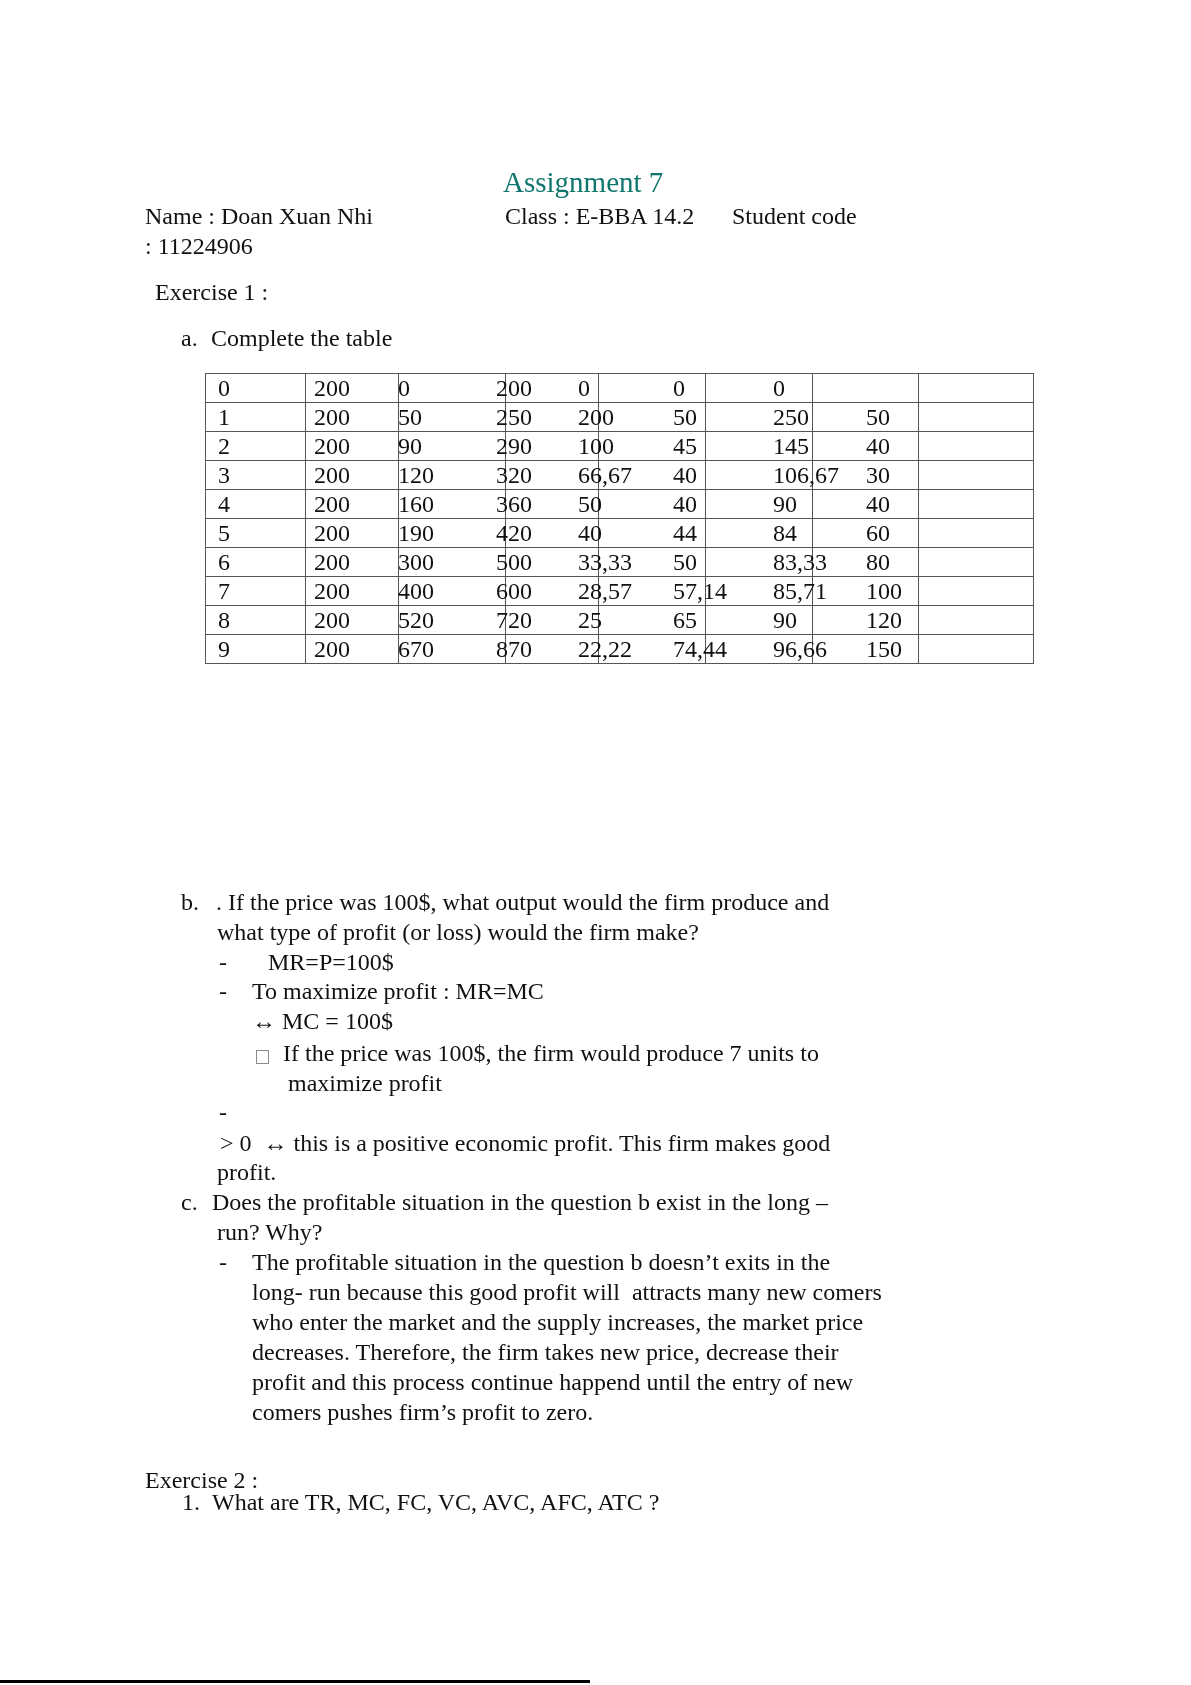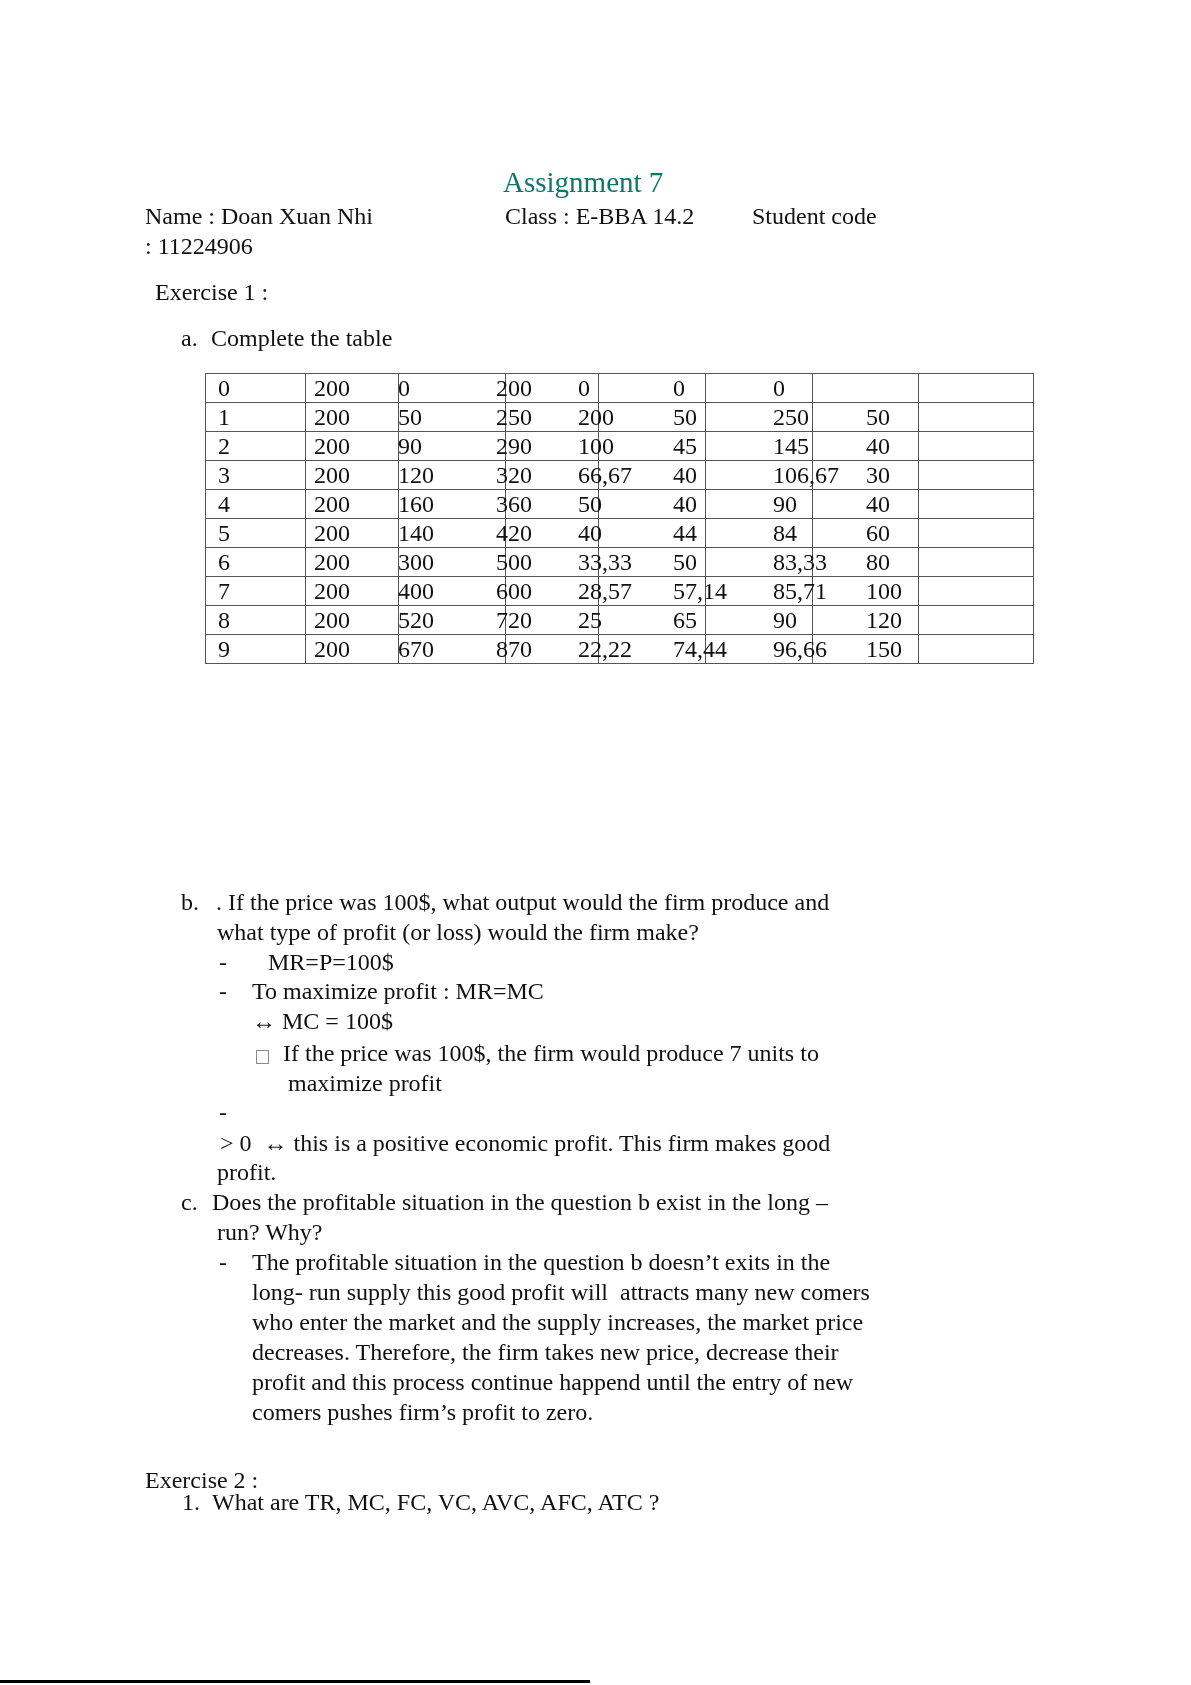--- a/index.html
+++ b/index.html
@@ -28,21 +28,21 @@
     .box-bullet { position: absolute; left: 256px; top: 1050px; width: 11px; height: 12px;
                   border: 1px solid #8a8a8a; background: #fff; }
     .bottom-rule { position: absolute; left: 0; top: 1680px; width: 590px; height: 3px; background: #000; }
   </style>
 </head>
 <body>
 
 <div class="title" style="color: #0f766e;">Assignment 7</div>
 <div class="ln" style="left:145px; top:202px;">Name : Doan Xuan Nhi</div>
 <div class="ln" style="left:505px; top:202px;">Class : E-BBA 14.2</div>
-<div class="ln" style="left:752px; top:202px;">Student code</div>
+<div class="ln" style="left:732px; top:202px;">Student code</div>
 <div class="ln" style="left:145px; top:232px;">: 11224906</div>
 
 <div class="ln" style="left:155px; top:278px;">Exercise 1 :</div>
 <div class="ln" style="left:181px; top:324px;">a.</div>
 <div class="ln" style="left:211px; top:324px;">Complete the table</div>
 
 <table class="cost-table">
   <colgroup>
     <col style="width:100px">
       <col style="width:93px">
@@ -185,21 +185,21 @@
         </td>
   </tr>
   <tr class="row">
     <td class="c0">
           <span>5</span>
         </td>
     <td class="c1">
           <span>200</span>
         </td>
     <td class="c2">
-          <span>140</span>
+          <span>190</span>
         </td>
     <td class="c3">
           <span>420</span>
         </td>
     <td class="c4">
           <span>40</span>
         </td>
     <td class="c5">
           <span>44</span>
         </td>
@@ -335,21 +335,21 @@
 <div class="ln" style="left:219px; top:1098px;">-</div>
 <div class="ln" style="left:214px; top:1129px;"> &gt; 0  ↔ this is a positive economic profit. This firm makes good</div>
 <div class="ln" style="left:217px; top:1158px;">profit.</div>
 
 <div class="ln" style="left:181px; top:1188px;">c.</div>
 <div class="ln" style="left:212px; top:1188px;">Does the profitable situation in the question b exist in the long –</div>
 <div class="ln" style="left:217px; top:1218px;">run? Why?</div>
 
 <div class="ln" style="left:219px; top:1248px;">-</div>
 <div class="ln" style="left:252px; top:1248px;">The profitable situation in the question b doesn’t exits in the</div>
-<div class="ln" style="left:252px; top:1278px;">long- run supply this good profit will  attracts many new comers</div>
+<div class="ln" style="left:252px; top:1278px;">long- run because this good profit will  attracts many new comers</div>
 <div class="ln" style="left:252px; top:1308px;">who enter the market and the supply increases, the market price</div>
 <div class="ln" style="left:252px; top:1338px;">decreases. Therefore, the firm takes new price, decrease their</div>
 <div class="ln" style="left:252px; top:1368px;">profit and this process continue happend until the entry of new</div>
 <div class="ln" style="left:252px; top:1398px;">comers pushes firm’s profit to zero.</div>
 
 <div class="ln" style="left:145px; top:1443px;margin-top:23px;">Exercise 2 :</div>
 <div class="ln" style="left:182px; top:1488px;">1.</div>
 <div class="ln" style="left:212px; top:1488px;">What are TR, MC, FC, VC, AVC, AFC, ATC ?</div>
 
 <div class="bottom-rule"></div>

